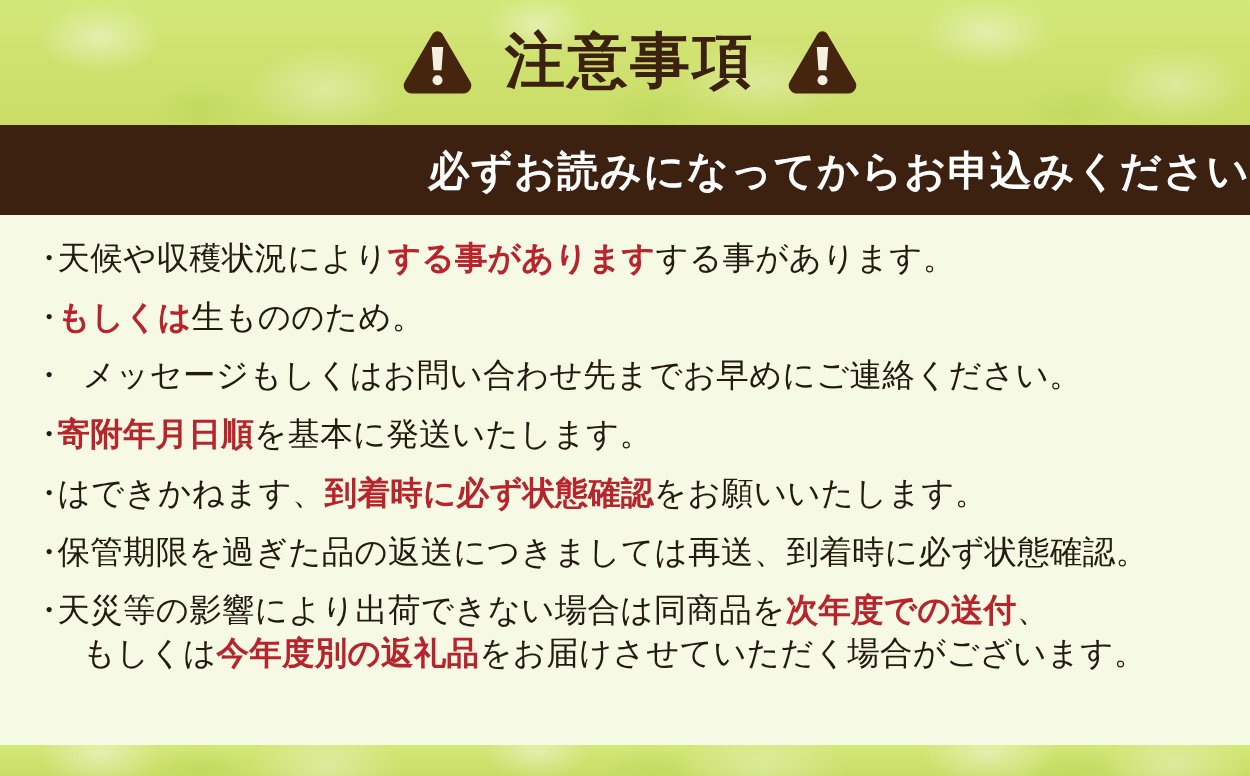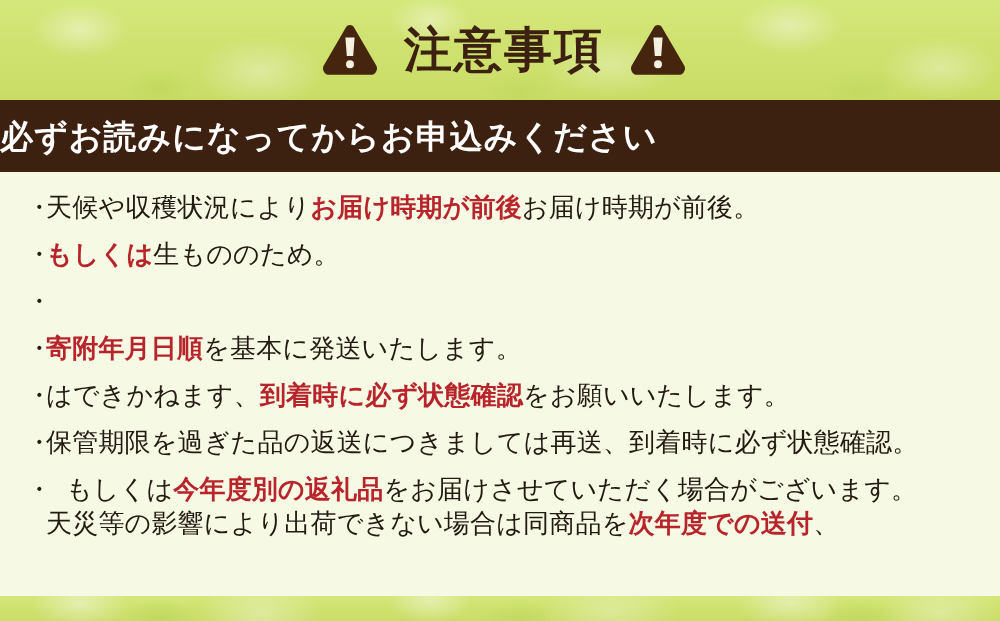--- a/index.html
+++ b/index.html
@@ -78,21 +78,21 @@
   
   .brown-band {
     position: absolute;
     top: 100px;
     left: 0;
     width: 1000px;
     height: 72px;
     background: #3d2110;
     display: flex;
     align-items: center;
-    justify-content: flex-start;
+    justify-content: flex-end;
   }
   .sub-title {
     font-family: "DejaVu Serif", "Liberation Serif", serif;
     font-weight: 700;
     font-size: 33px;
     line-height: 1;
     letter-spacing: 1px;
     color: #ffffff;
     white-space: nowrap;
   }
@@ -163,32 +163,33 @@
   </div>
 
   <div class="brown-band">
     <div class="sub-title">必ずお読みになってからお申込みください</div>
   </div>
 
   <div class="notes" id="notes-list">
       <div class="note-item">
         <div class="note-bullet">・</div>
         <div class="note-body">
-          <div class="note-line"><span>天候や収穫状況により</span><span class="em">お届け時期が前後</span><span>お届け時期が前後。</span></div>
+          <div class="note-line"><span>天候や収穫状況により</span><span class="em">する事があります</span><span>する事があります。</span></div>
         </div>
       </div>
       <div class="note-item">
         <div class="note-bullet">・</div>
         <div class="note-body">
           <div class="note-line"><span class="em">もしくは</span><span>生もののため。</span></div>
         </div>
       </div>
       <div class="note-item">
         <div class="note-bullet">・</div>
         <div class="note-body">
+          <div class="note-line cont"><span>メッセージもしくはお問い合わせ先までお早めにご連絡ください。</span></div>
         </div>
       </div>
       <div class="note-item">
         <div class="note-bullet">・</div>
         <div class="note-body">
           <div class="note-line"><span class="em">寄附年月日順</span><span>を基本に発送いたします。</span></div>
         </div>
       </div>
       <div class="note-item">
         <div class="note-bullet">・</div>
@@ -198,21 +199,21 @@
       </div>
       <div class="note-item">
         <div class="note-bullet">・</div>
         <div class="note-body">
           <div class="note-line"><span>保管期限を過ぎた品の返送につきましては再送、到着時に必ず状態確認。</span></div>
         </div>
       </div>
       <div class="note-item">
         <div class="note-bullet">・</div>
         <div class="note-body">
+          <div class="note-line"><span>天災等の影響により出荷できない場合は同商品を</span><span class="em">次年度での送付</span><span>、</span></div>
           <div class="note-line cont"><span>もしくは</span><span class="em">今年度別の返礼品</span><span>をお届けさせていただく場合がございます。</span></div>
-          <div class="note-line"><span>天災等の影響により出荷できない場合は同商品を</span><span class="em">次年度での送付</span><span>、</span></div>
         </div>
       </div>
     </div>
 
   <div class="green-band bottom"></div>
 
 </div>
 
 </body></html>

